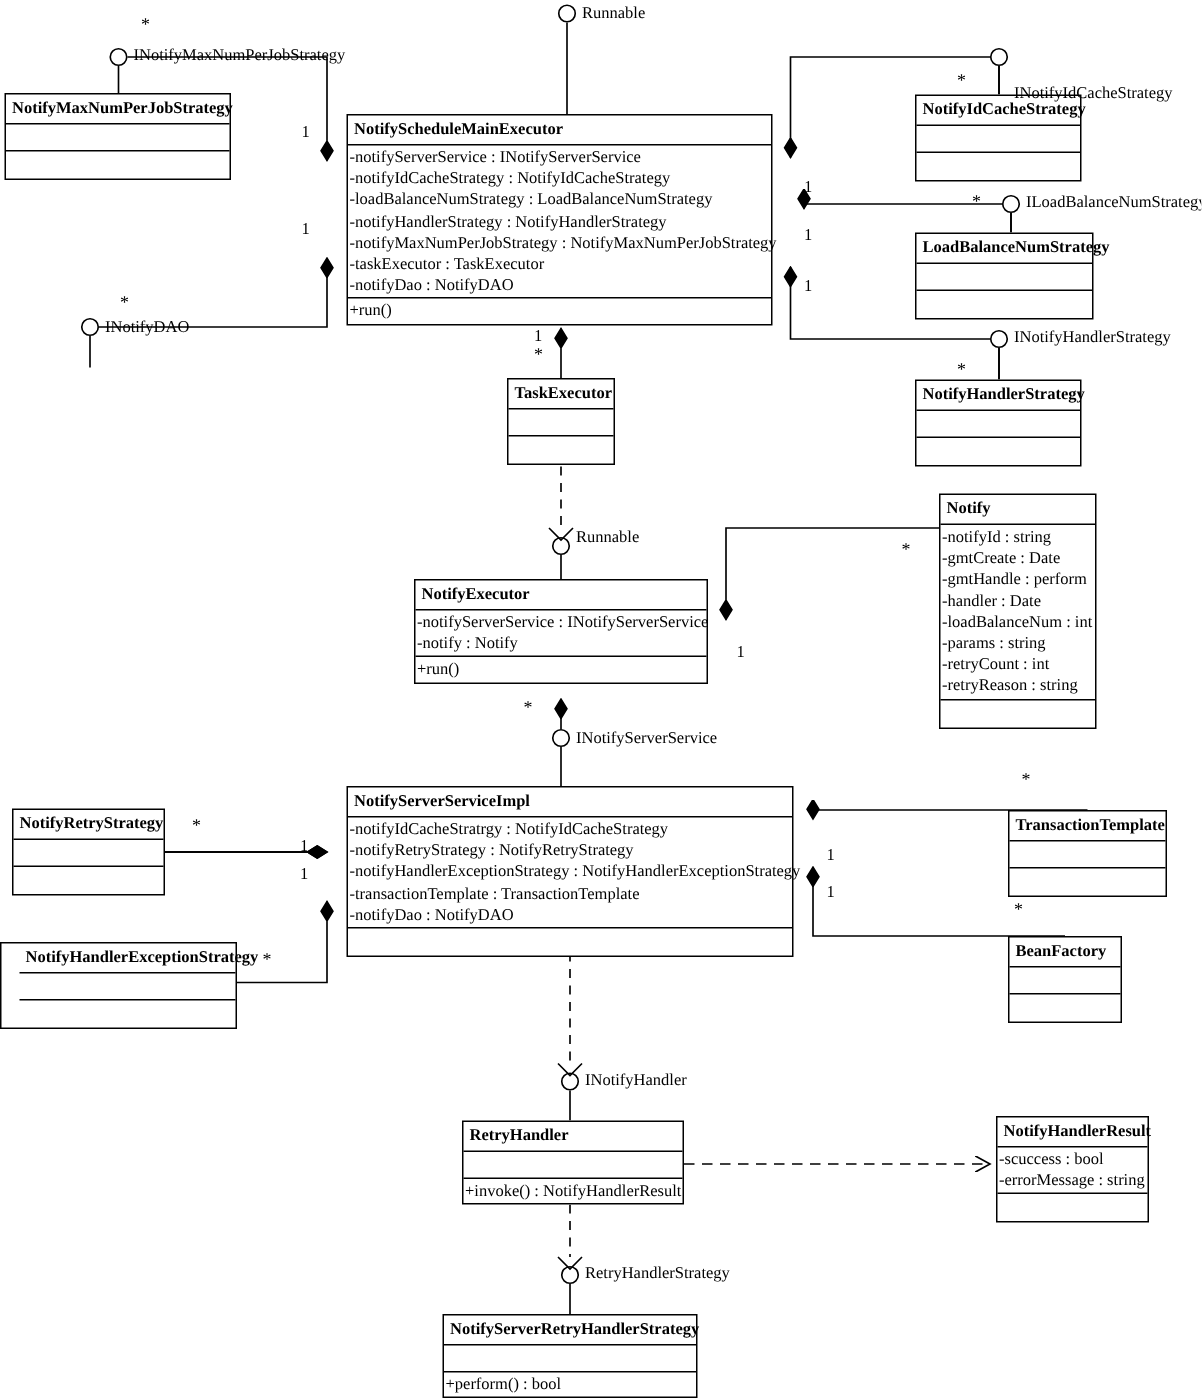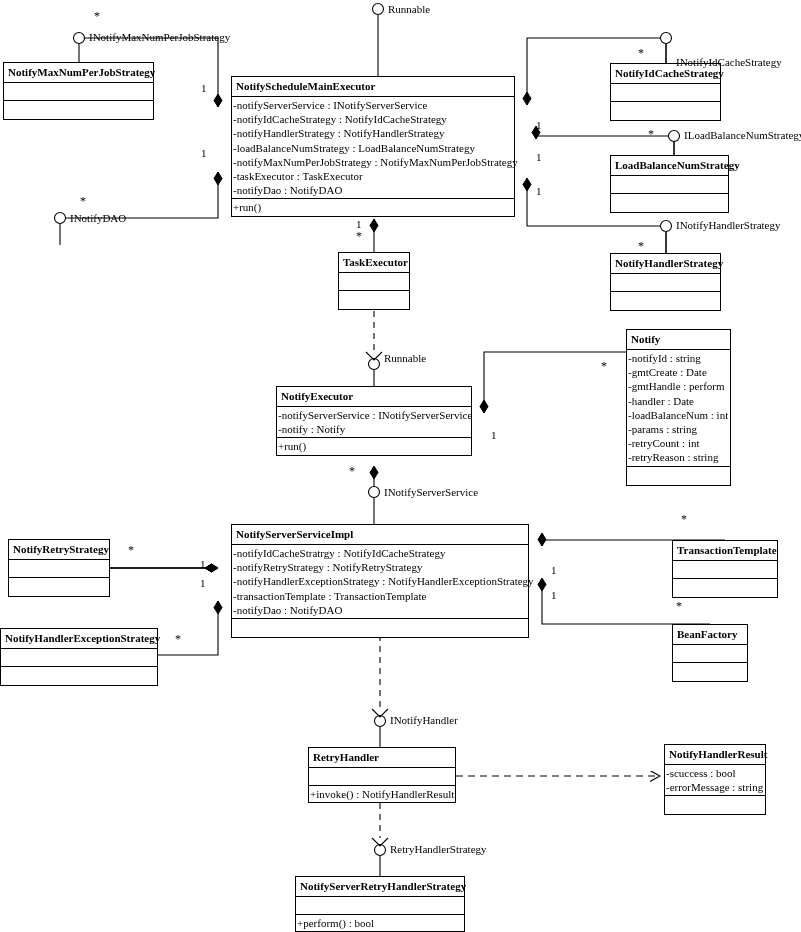--- a/index.html
+++ b/index.html
@@ -179,22 +179,22 @@
     <div class="uml-attrs" style="height:18px;"></div>
     <div class="uml-ops" style="height:18px;"></div>
   </div>
 
 
   <div class="uml-class" style="left:231px; top:76px; width:284px;">
     <div class="uml-name">NotifyScheduleMainExecutor</div>
     <div class="uml-attrs">
       <div class="uml-row">-notifyServerService : INotifyServerService</div>
       <div class="uml-row">-notifyIdCacheStrategy : NotifyIdCacheStrategy</div>
+      <div class="uml-row">-loadBalanceNumStrategy : LoadBalanceNumStrategy</div>
       <div class="uml-row">-notifyHandlerStrategy : NotifyHandlerStrategy</div>
-      <div class="uml-row">-loadBalanceNumStrategy : LoadBalanceNumStrategy</div>
       <div class="uml-row">-notifyMaxNumPerJobStrategy : NotifyMaxNumPerJobStrategy</div>
       <div class="uml-row">-taskExecutor : TaskExecutor</div>
       <div class="uml-row">-notifyDao : NotifyDAO</div>
     </div>
     <div class="uml-ops">
       <div class="uml-row">+run()</div>
     </div>
   </div>
 
   <div class="uml-class" style="left:610px; top:63px; width:111px;">
@@ -246,21 +246,21 @@
     </div>
     <div class="uml-ops" style="height:18px;"></div>
   </div>
 
   <div class="uml-class" style="left:8px; top:539px; width:102px;">
     <div class="uml-name">NotifyRetryStrategy</div>
     <div class="uml-attrs" style="height:18px;"></div>
     <div class="uml-ops" style="height:18px;"></div>
   </div>
 
-  <div class="uml-class" style="left:0px; top:628px; width:158px;">
+  <div class="uml-class" style="left:0px; top:628px; width:158px;padding-left:12px;">
     <div class="uml-name">NotifyHandlerExceptionStrategy</div>
     <div class="uml-attrs" style="height:18px;"></div>
     <div class="uml-ops" style="height:18px;"></div>
   </div>
 
   <div class="uml-class" style="left:231px; top:524px; width:298px;">
     <div class="uml-name">NotifyServerServiceImpl</div>
     <div class="uml-attrs">
       <div class="uml-row">-notifyIdCacheStratrgy : NotifyIdCacheStrategy</div>
       <div class="uml-row">-notifyRetryStrategy : NotifyRetryStrategy</div>

